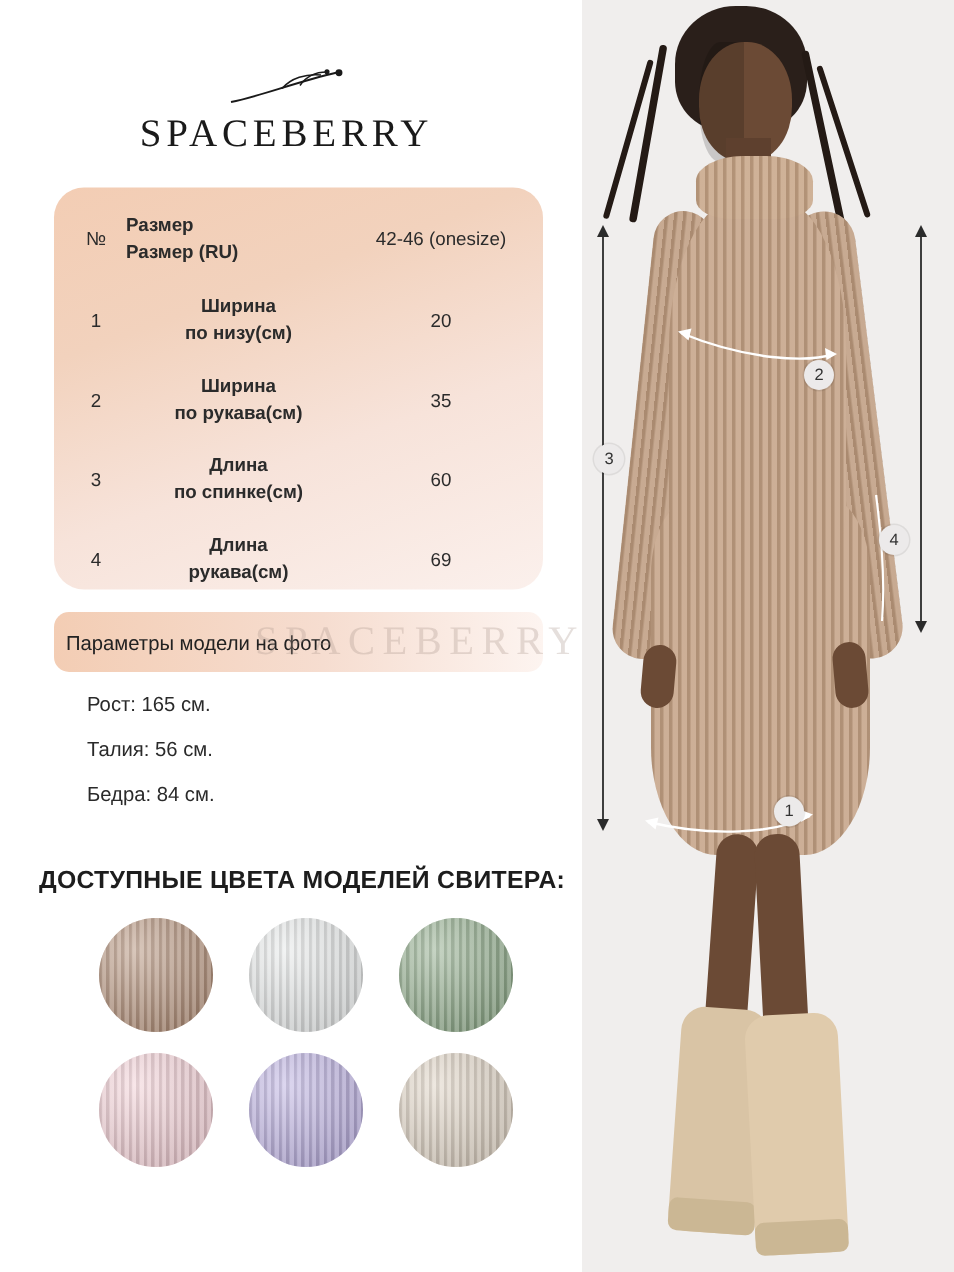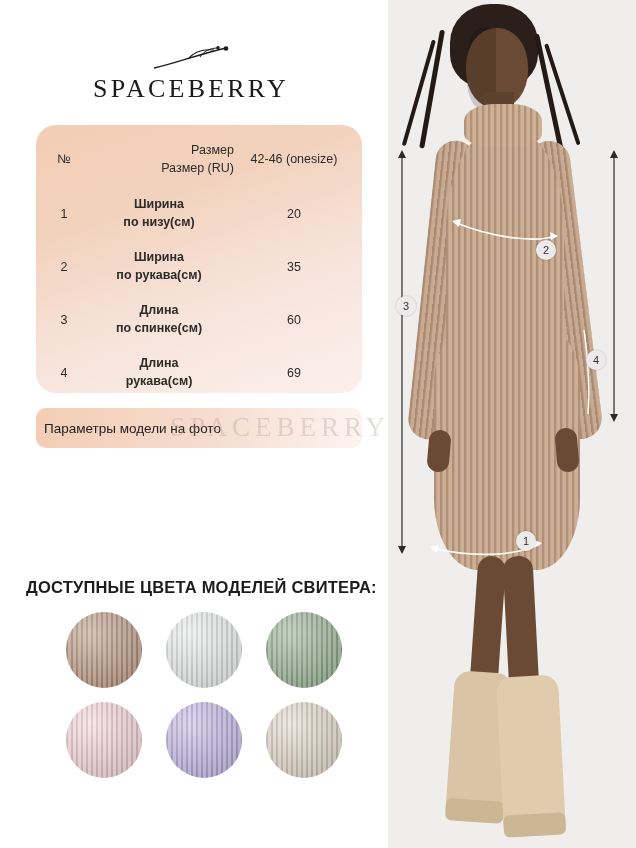--- a/index.html
+++ b/index.html
@@ -37,21 +37,21 @@
   
   .table-card {
     position: absolute; left: 36px; top: 125px; width: 326px; height: 268px;
     border-radius: 20px;
     background: linear-gradient(160deg, #f3cdb4 0%, #f2d2bd 30%, #f7e3da 62%, #fbf0ec 100%);
     padding: 10px 8px 8px 8px;
   }
   table.sizes { width: 100%; border-collapse: collapse; }
   table.sizes td, table.sizes th { font-size: 12.5px; color: #2b2b2b; }
   .th-num { width: 40px; text-align: center; font-weight: normal; font-size: 12.5px;}
-  .th-name { text-align: right; font-weight: normal; line-height: 1.45; }
+  .th-name { text-align: left; font-weight: bold; line-height: 1.45; }
   .th-val  { width: 120px; text-align: center; font-weight: normal; font-size: 12.5px;}
   .hdr td { padding: 6px 0 10px 0; vertical-align: middle; }
   .row td { padding: 9px 0; vertical-align: middle; }
   .c-num { text-align: center; font-size: 13px; }
   .c-name { text-align: center; font-weight: bold; line-height: 1.4; font-size: 12.5px;}
   .c-val { text-align: center; font-size: 13px; }
 
   
   .model-banner {
     position: absolute; left: 36px; top: 408px; width: 326px; height: 40px;
@@ -262,20 +262,25 @@
             </td>
             <td class="c-val">69</td>
           </tr>
         </tbody>
       </table>
     </div>
 
     <div class="model-banner">
       <span>Параметры модели на фото</span>
     </div>
+    <div class="model-list">
+      <div>Рост: 165 см.</div>
+      <div>Талия: 56 см.</div>
+      <div>Бедра: 84 см.</div>
+    </div>
 
     <div class="colors-title">ДОСТУПНЫЕ ЦВЕТА МОДЕЛЕЙ СВИТЕРА:</div>
     <div class="swatches">
       <div class="sw" id="sw0" style="background: rgb(180, 145, 122);">
           <div class="ribs"></div>
           <div class="shade"></div>
         </div>
       <div class="sw" id="sw1" style="background: rgb(230, 232, 232);">
           <div class="ribs"></div>
           <div class="shade"></div>

